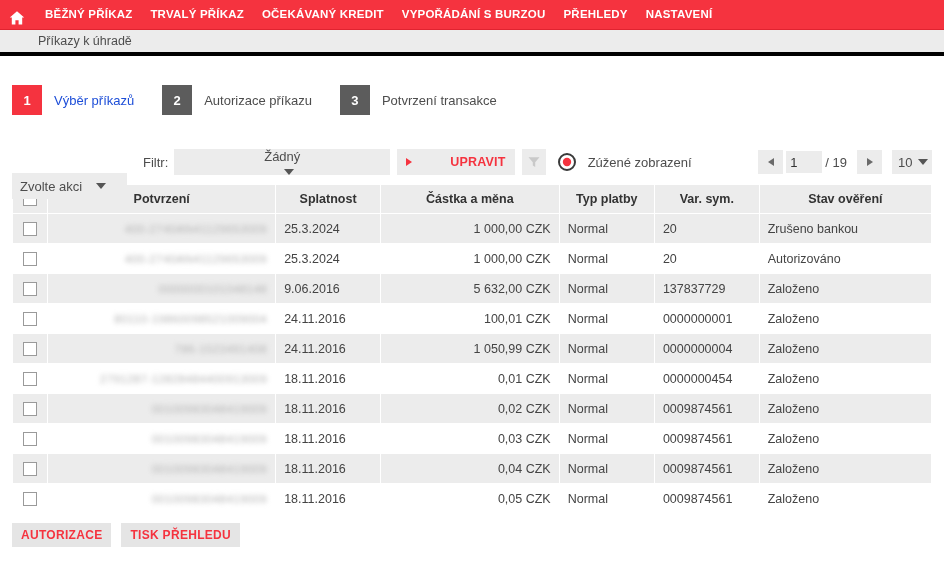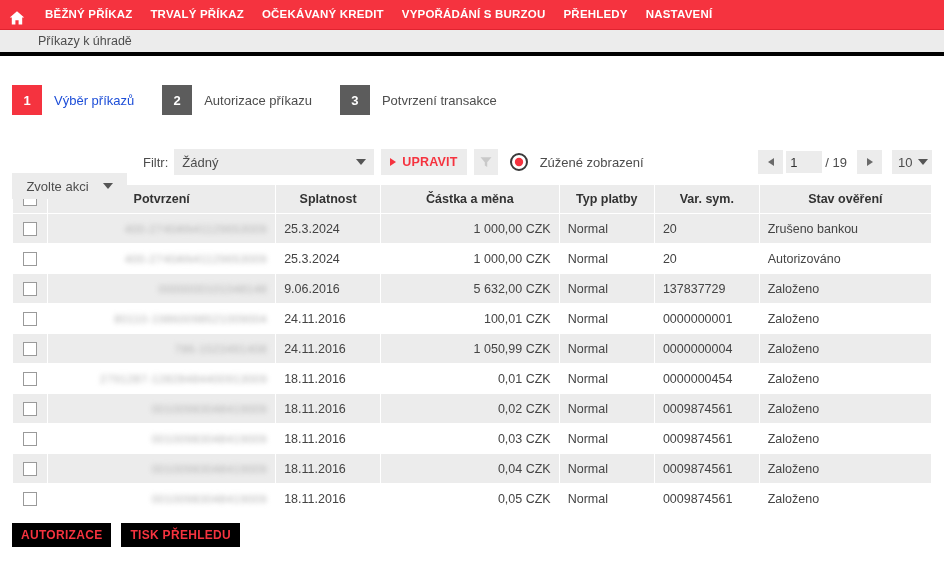--- a/index.html
+++ b/index.html
@@ -97,40 +97,41 @@
     cursor: pointer;
     position: relative;
   }
   .select-box .caret {
     width: 0; height: 0;
     border-left: 5px solid transparent;
     border-right: 5px solid transparent;
     border-top: 6px solid #555;
     margin-left: 14px;
   }
-  .sel-action { width: 115px; justify-content: center; margin-top: 48px; }
+  .sel-action { width: 115px; justify-content: flex-start; margin-top: 48px; }
   .filter-label {
     font-size: 13px;
     color: #4d4d4d;
     margin-left: 16px;
     margin-right: 6px;
   }
-  .sel-filter { width: 200px; justify-content: space-between; }
+  .sel-filter { width: 216px; justify-content: space-between; flex-direction: column; }
   .upravit {
     display: flex;
     align-items: center;
     background: #ececec;
     height: 26px;
     padding: 0 9px;
     margin-left: 7px;
     font-size: 12.5px;
     font-weight: bold;
     color: #f5333f;
     letter-spacing: 0.2px;
     cursor: pointer;
+    gap: 32px;
   }
   .upravit .tri {
     width: 0; height: 0;
     border-top: 4px solid transparent;
     border-bottom: 4px solid transparent;
     border-left: 6px solid #f5333f;
     margin-right: 6px;
   }
   .icon-btn {
     width: 24px; height: 26px;
@@ -256,21 +257,21 @@
     overflow: hidden;
   }
 
   
   .btnbar {
     display: flex;
     align-items: center;
     padding: 9px 12px 0 12px;
   }
   .act-btn {
-    background: #000000;
+    background: #e5e5e5;
     color: #f5333f;
     font-size: 12px;
     font-weight: bold;
     letter-spacing: 0.3px;
     height: 24px;
     padding: 0 9px;
     display: flex;
     align-items: center;
     margin-right: 10px;
     cursor: pointer;

